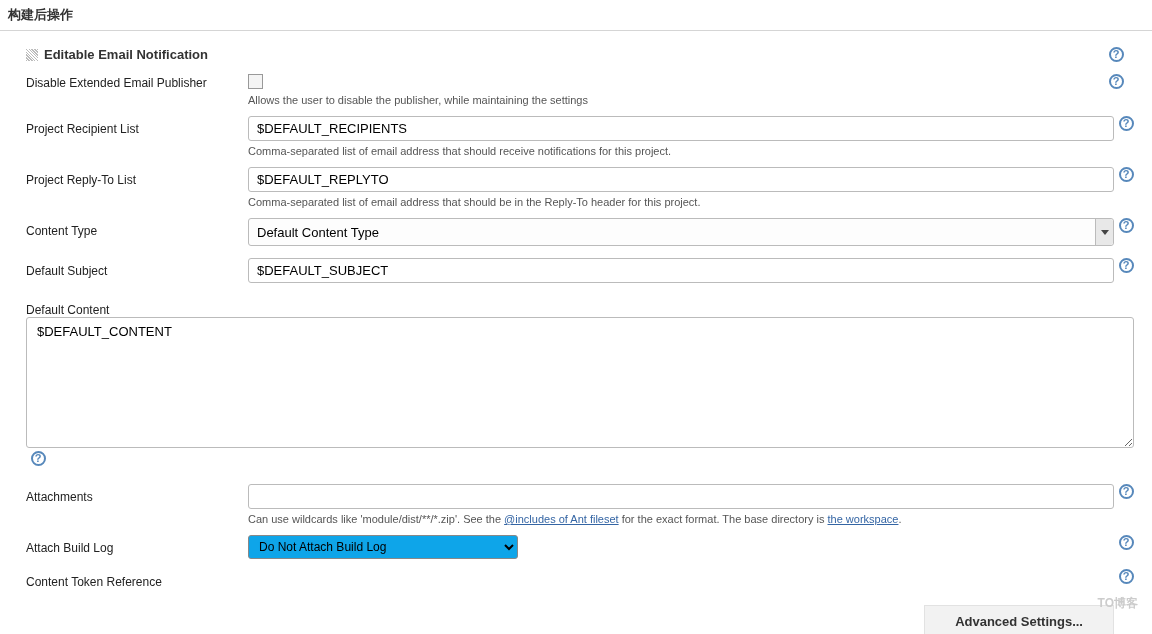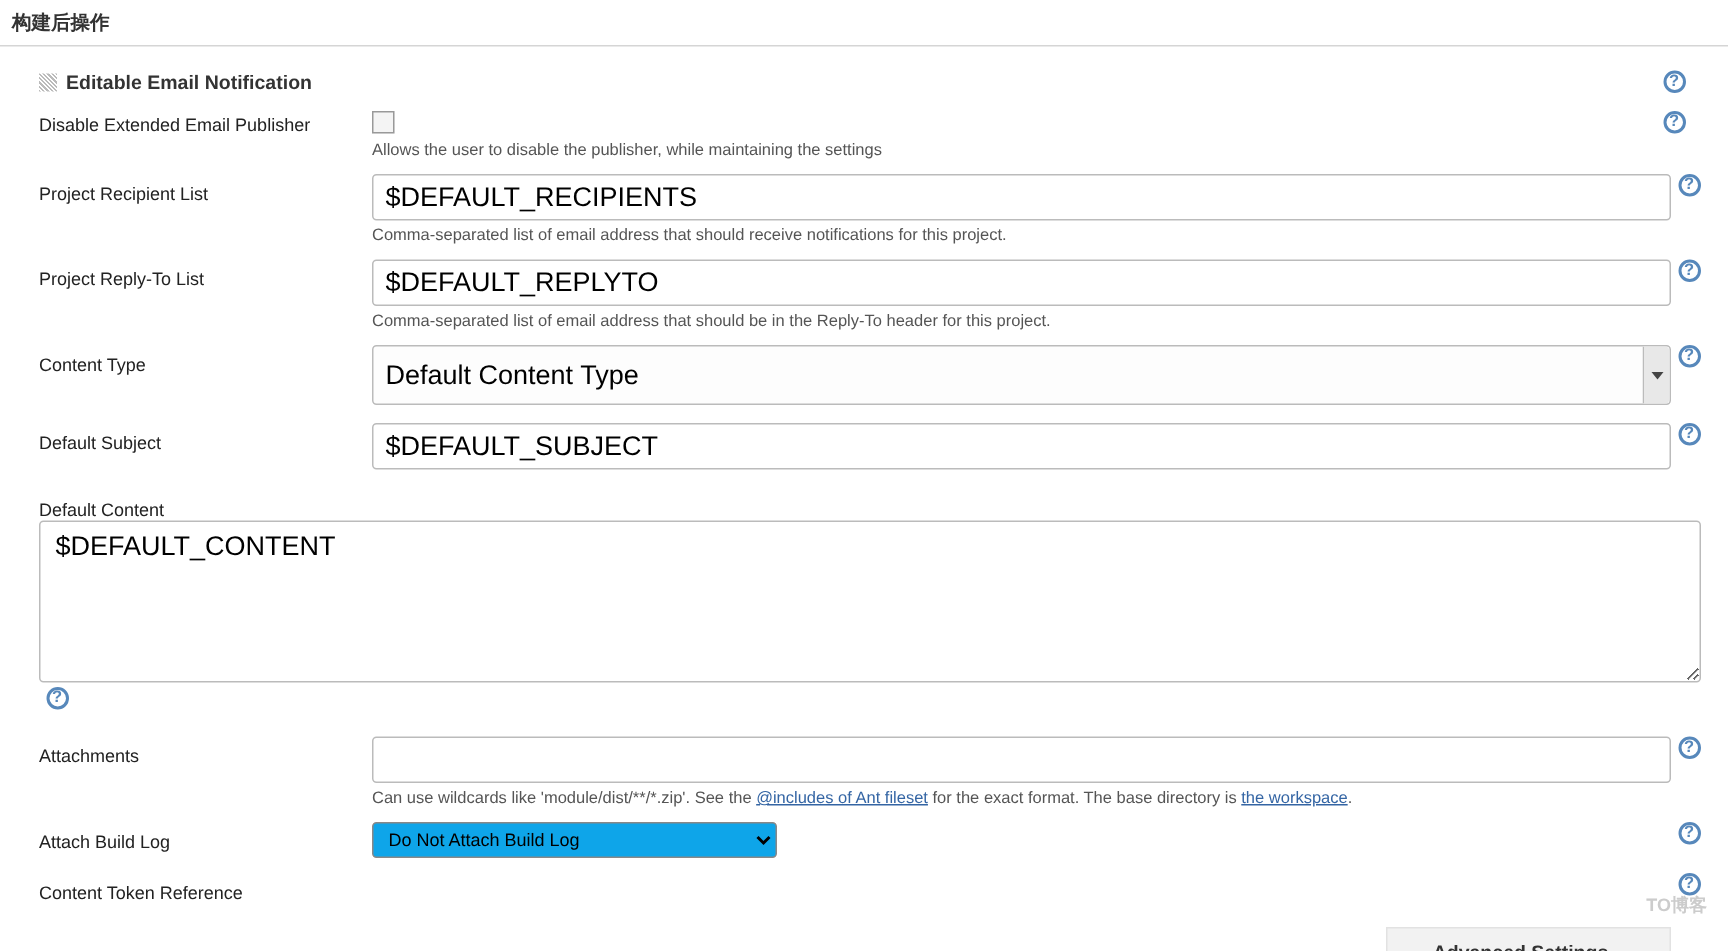--- a/index.html
+++ b/index.html
@@ -64,30 +64,30 @@
       font-size: 11px;
       font-weight: bold;
       display: flex;
       align-items: center;
       justify-content: center;
       cursor: pointer;
       line-height: 1;
     }
     input[type="text"], select.big, textarea {
       width: 100%;
-      font-size: 18px;
+      font-size: 13px;
       padding: 4px 8px;
       border: 1px solid #bbb;
       border-radius: 3px;
       background: #fff;
       font-family: inherit;
     }
-    textarea { resize: both; height: 108px; font-size: 18px; padding: 6px 10px; }
+    textarea { resize: both; height: 131px; font-size: 13px; padding: 6px 10px; }
     select.big {
-      height: 40px;
+      height: 28px;
       padding: 2px 8px;
       border-radius: 3px;
       appearance: none;
       background: #fdfdfd;
       position: relative;
     }
     .select-wrap { position: relative; width: 100%; }
     .select-arrow {
       position: absolute;
       right: 1px; top: 1px; bottom: 1px;

